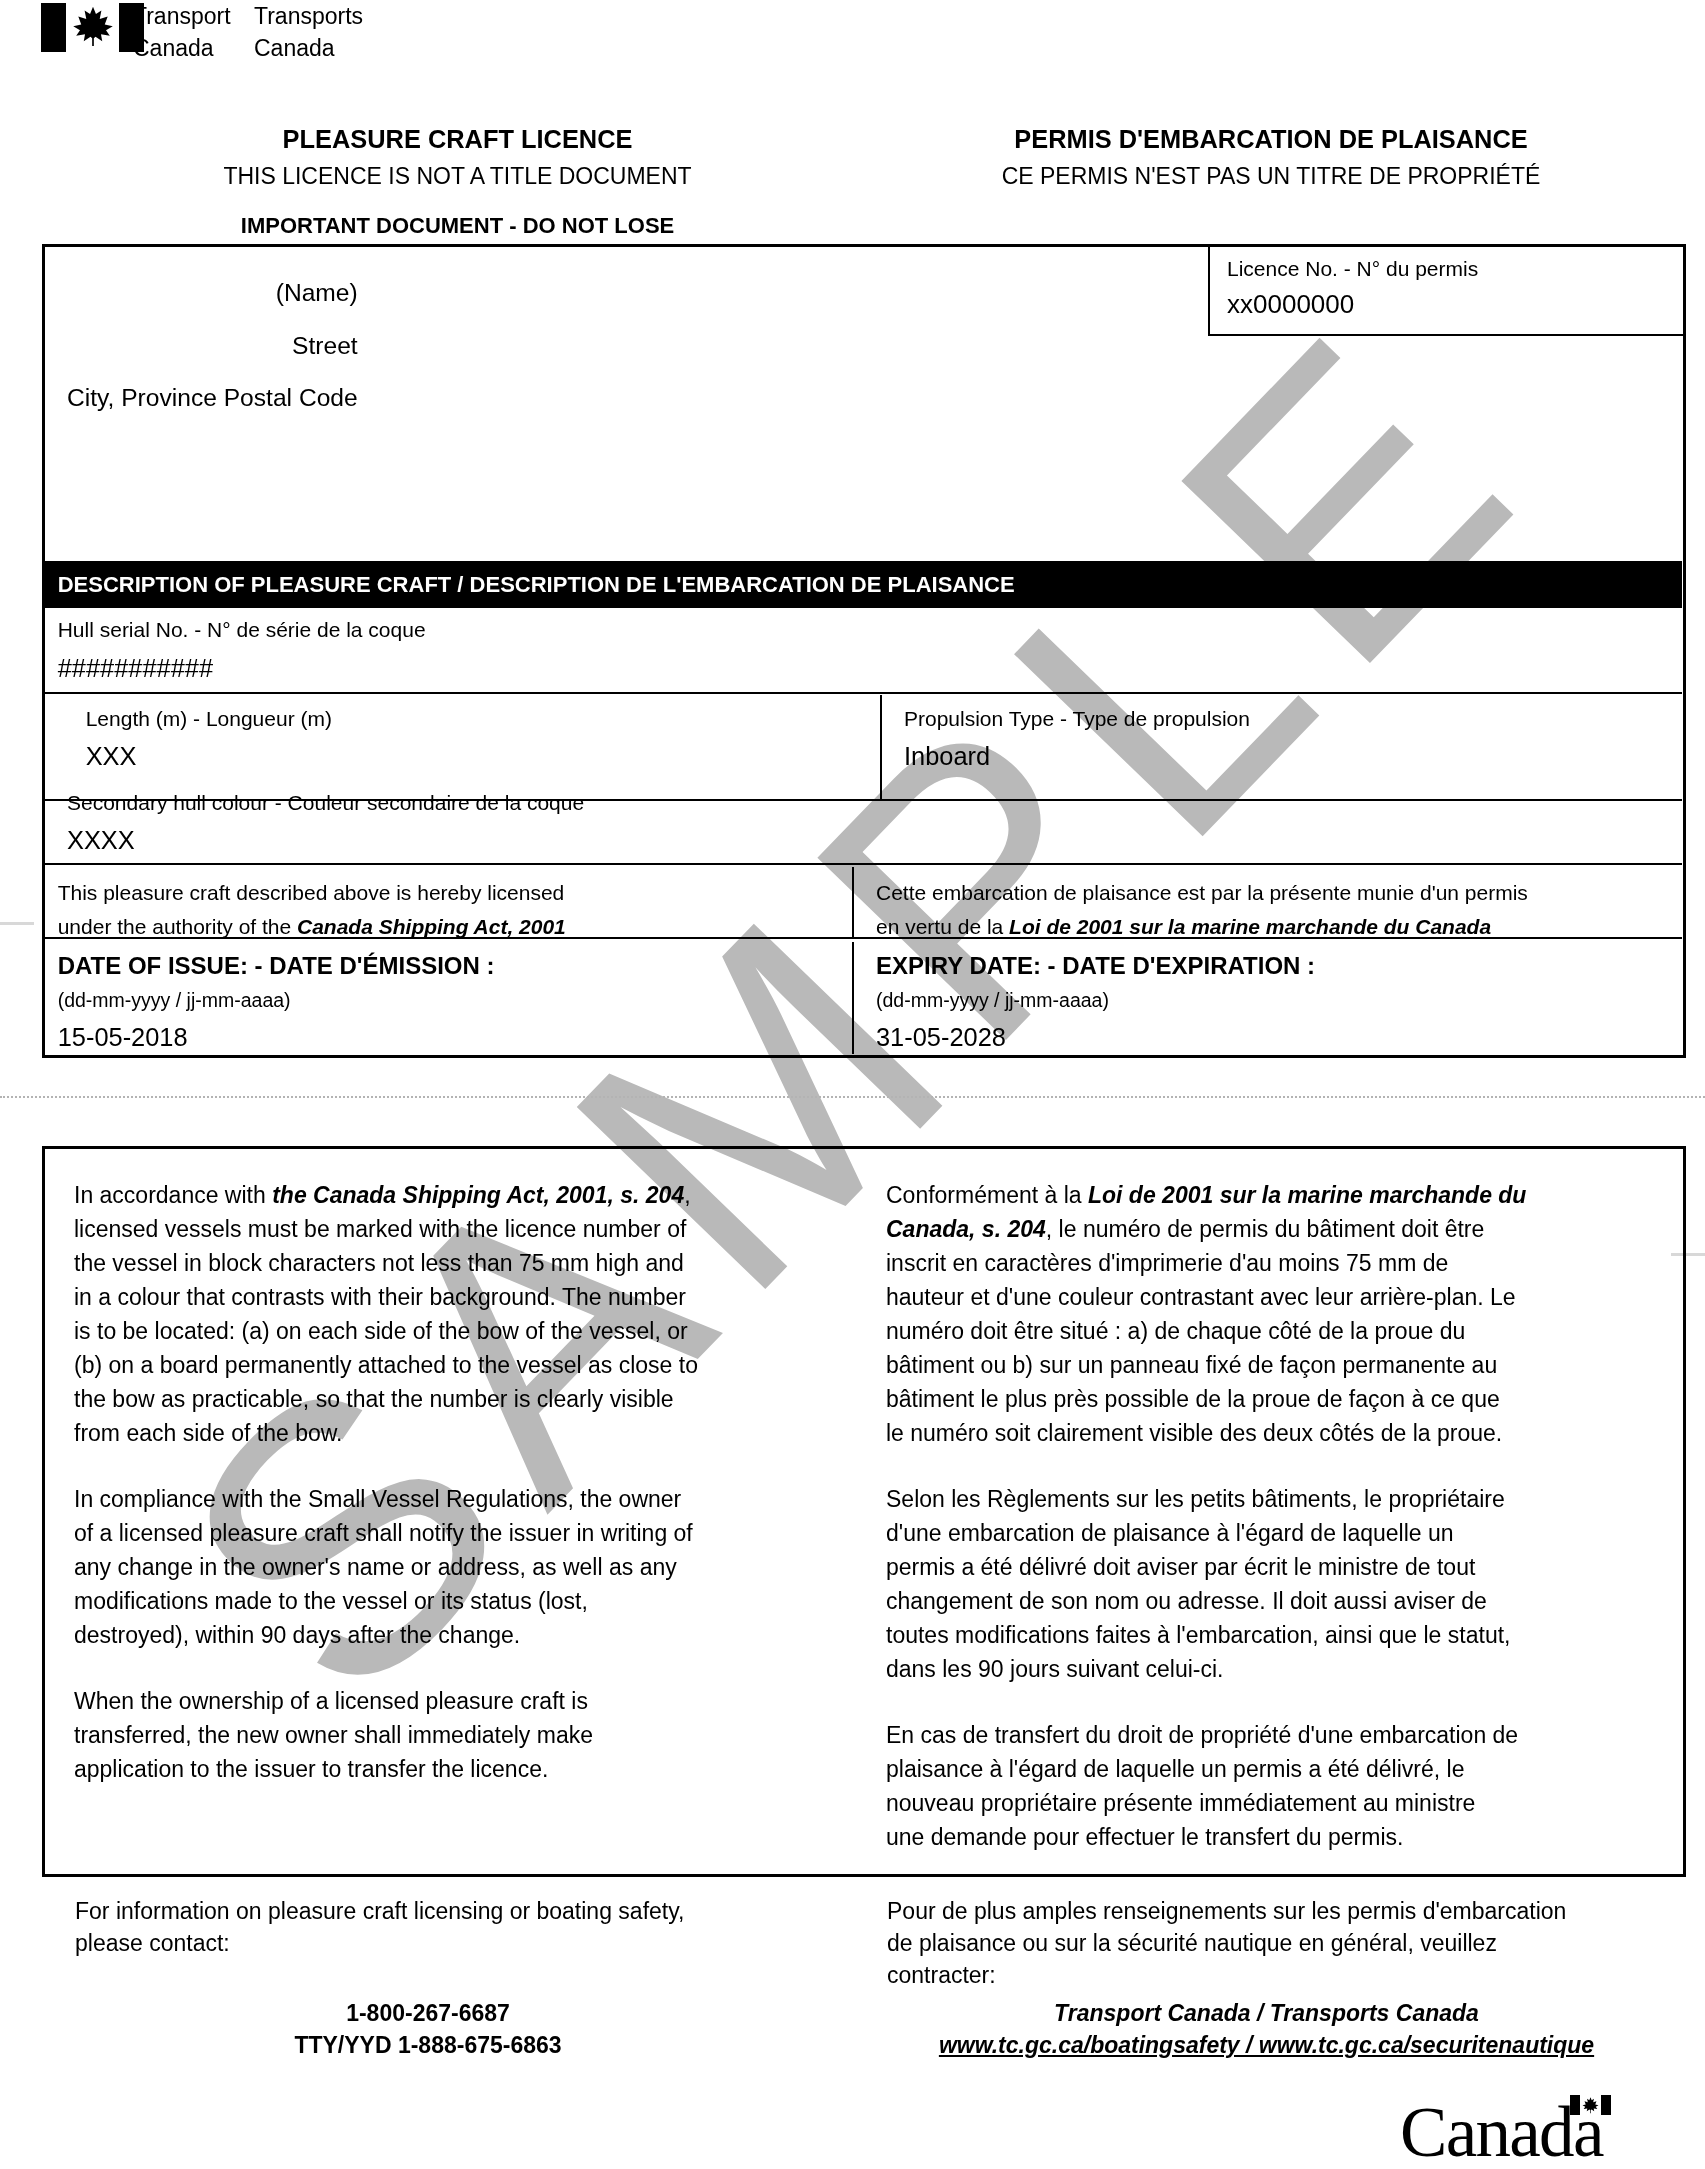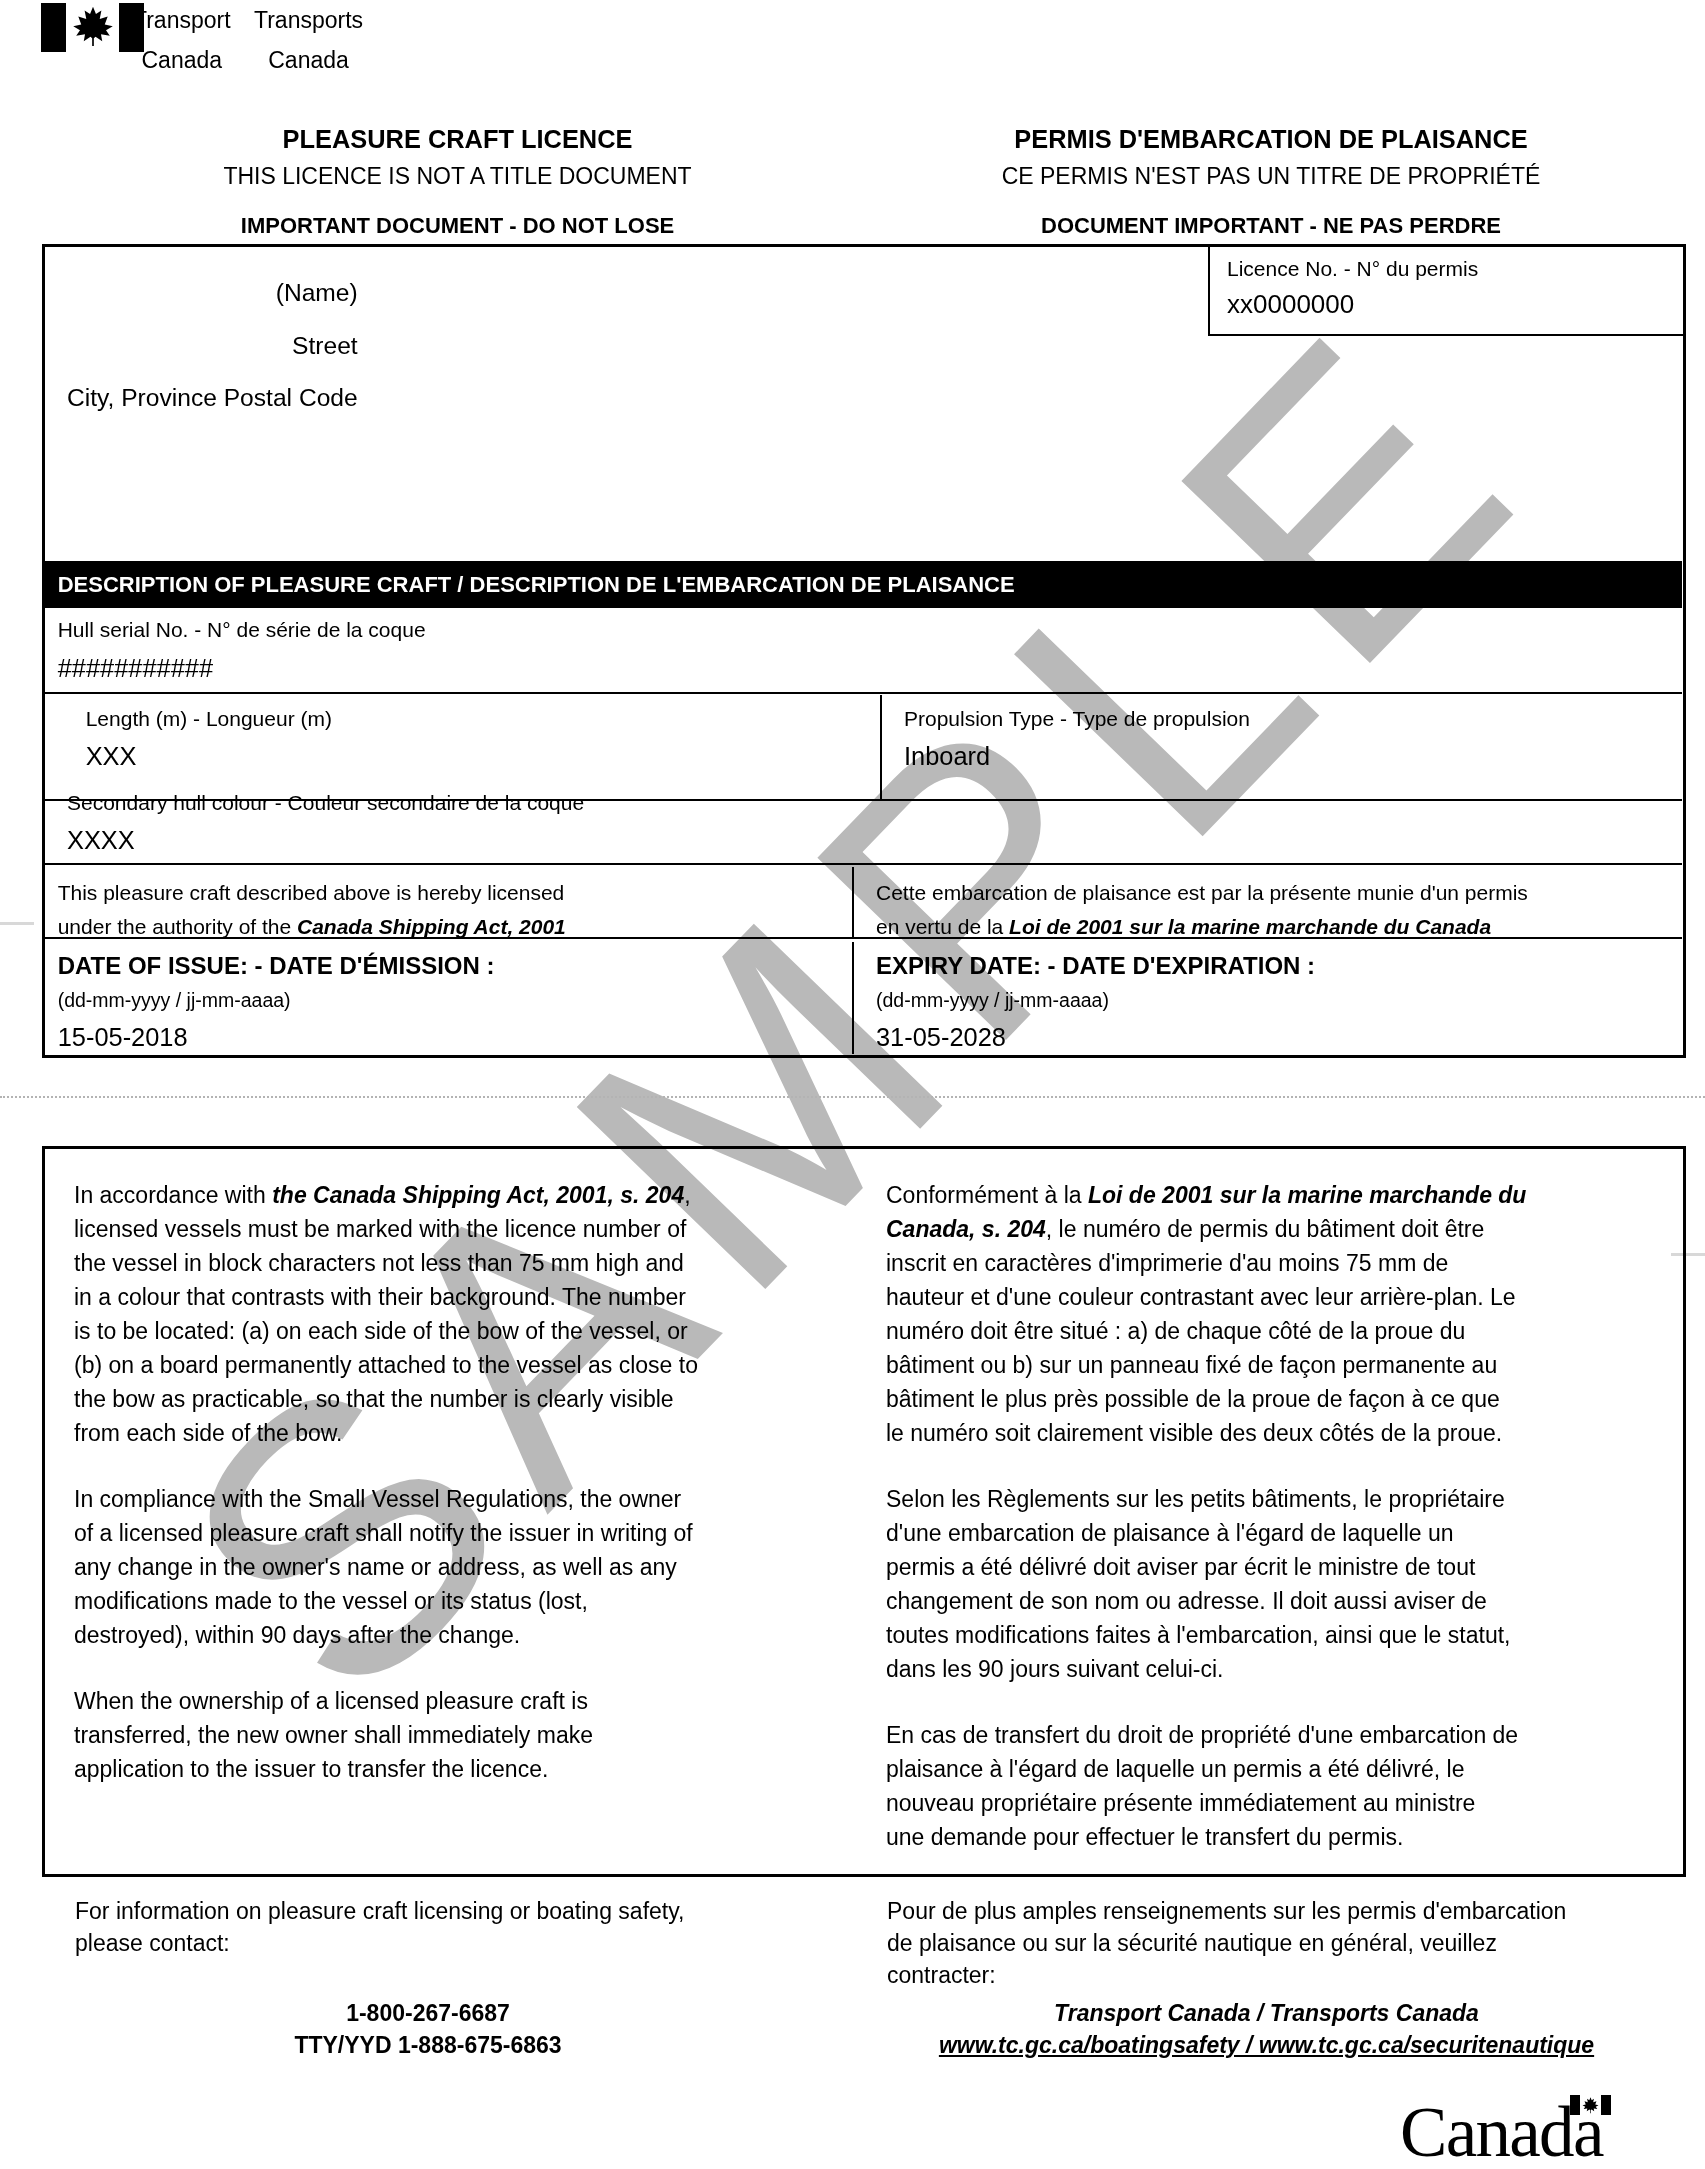--- a/index.html
+++ b/index.html
@@ -19,21 +19,21 @@
     transform:translate(-50%,-50%) rotate(-46deg);
     font-size:381px;letter-spacing:29px;color:#b9b9b9;
     white-space:nowrap;z-index:0;line-height:1;
   }
   .content{position:relative;z-index:1;}
 
   
   .flag{display:flex;width:103px;height:49px;}
   .flag .bar{width:25.4px;background:#000;}
   .flag .mid{width:53px;display:flex;align-items:center;justify-content:center;background:transparent;}
-  .logo-text{font-size:23px;line-height:40px;text-align:center;}
+  .logo-text{font-size:23px;line-height:32px;}
 
   .title-block{width:763px;text-align:center;}
   .title-main{font-size:25.4px;font-weight:bold;margin-bottom:9.3px;}
   .title-sub{font-size:23px;margin-bottom:23px;}
   .title-warn{font-size:22px;font-weight:bold;}
 
   
   .box1{left:42px;top:244px;width:1644px;height:814px;border:3.4px solid #000;box-sizing:border-box;}
   .licence-cell{left:1163px;top:0;width:475px;height:89px;border-left:2.5px solid #000;border-bottom:2.5px solid #000;box-sizing:border-box;}
   .licence-label{position:absolute;left:17px;top:10.2px;font-size:21px;}
@@ -100,21 +100,20 @@
 Canada</div>
 
     <div class="abs title-block" style="left:76px;top:125px;">
       <div class="title-main">PLEASURE CRAFT LICENCE</div>
       <div class="title-sub">THIS LICENCE IS NOT A TITLE DOCUMENT</div>
       <div class="title-warn">IMPORTANT DOCUMENT - DO NOT LOSE</div>
     </div>
     <div class="abs title-block" style="left:881px;top:125px;width:780px;">
       <div class="title-main">PERMIS D'EMBARCATION DE PLAISANCE</div>
       <div class="title-sub">CE PERMIS N'EST PAS UN TITRE DE PROPRIÉTÉ</div>
-      <div class="title-warn">DOCUMENT IMPORTANT - NE PAS PERDRE</div>
     </div>
 
     <div class="abs box1">
 
       <div class="abs licence-cell">
         <div class="licence-label">Licence No. - N° du permis</div>
         <div class="licence-value">xx0000000</div>
       </div>
 
       <div class="abs" style="left:22px;top:32px;">

